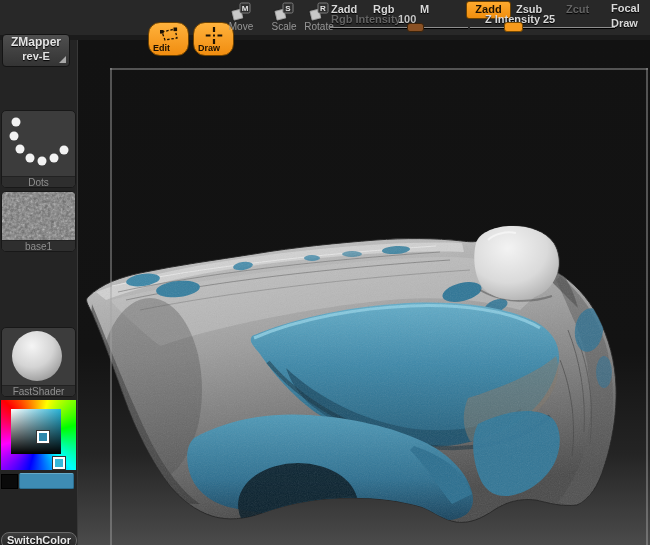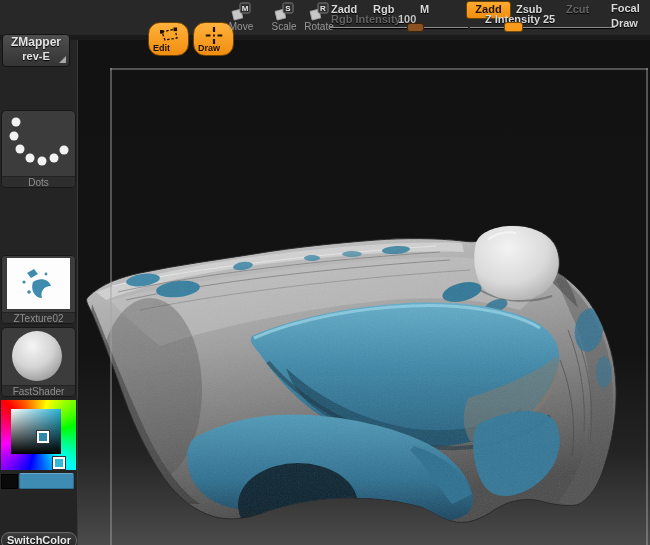--- a/index.html
+++ b/index.html
@@ -251,33 +251,34 @@
             <circle cx="18" cy="38" r="4.5"></circle>
           <circle cx="28" cy="47" r="4.5"></circle>
             <circle cx="40" cy="50" r="4.5"></circle>
             <circle cx="52" cy="47" r="4.5"></circle>
           <circle cx="62" cy="39" r="4.5"></circle>
         </g>
       </svg>
       <span class="tlab">Dots</span>
     </div>
 
-
-    <div class="tile" style="top:215px;height:69px;">
-      <svg class="thumb" width="73" height="56" viewBox="0 0 73 56">
-        <rect width="73" height="56" fill="#3c3c3c"></rect>
-        <rect x="5" y="2" width="63" height="51" fill="#fdfdfd"></rect>
-        <path d="M 25 17 l 7 -4 l 4 5 l -7 4 Z" fill="#3f8cae"></path>
-        <path d="M 31 26 C 38 21 47 23 49 30 C 42 30 38 35 40 42 C 33 42 28 34 31 26 Z" fill="#3f8cae"></path>
-        <circle cx="22" cy="26" r="1.6" fill="#3f8cae"></circle>
-          <circle cx="27" cy="36" r="1.8" fill="#3f8cae"></circle>
-        <circle cx="44" cy="18" r="1.4" fill="#3f8cae"></circle>
-      </svg>
-      <span class="tlab">ZTexture02</span>
-    </div>
+    <div class="tile" style="top:151px;height:61px;">
+      <svg class="thumb" width="73" height="48" viewBox="0 0 73 48">
+        <defs>
+            <filter id="nz2">
+              <feTurbulence type="fractalNoise" baseFrequency="0.35" numOctaves="3" stitchTiles="stitch"></feTurbulence>
+        <feColorMatrix type="saturate" values="0"></feColorMatrix>
+            </filter>
+          </defs>
+        <rect width="73" height="48" fill="#6a6a6a"></rect>
+        <rect width="73" height="48" filter="url(#nz2)" opacity="0.85"></rect>
+      </svg>
+      <span class="tlab">base1</span>
+    </div>
+
 
     <div class="tile" style="top:287px;height:70px;">
       <svg class="thumb" width="73" height="57" viewBox="0 0 73 57">
         <defs>
             <radialGradient id="sph2" cx="0.4" cy="0.3" r="0.85">
           <stop offset="0" stop-color="#f5f5f5"></stop>
               <stop offset="0.5" stop-color="#d4d4d4"></stop>
           <stop offset="0.8" stop-color="#a6a6a6"></stop>
               <stop offset="1" stop-color="#7c7c7c"></stop>
         </radialGradient>

